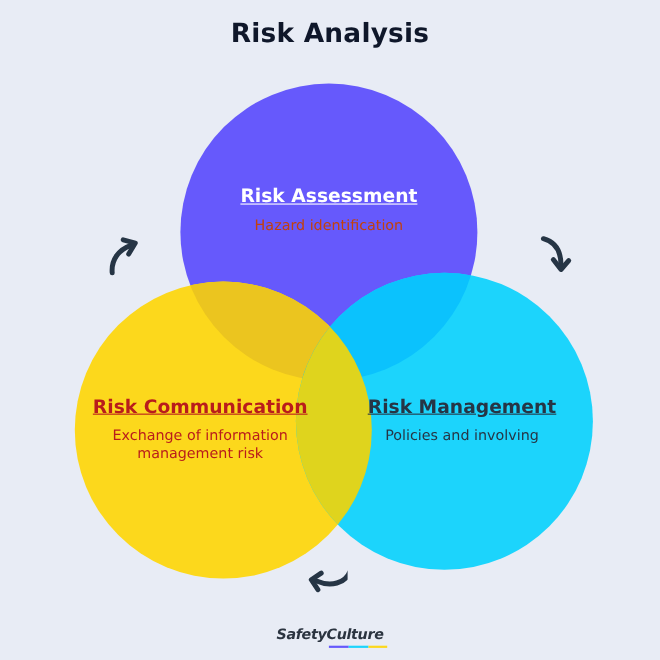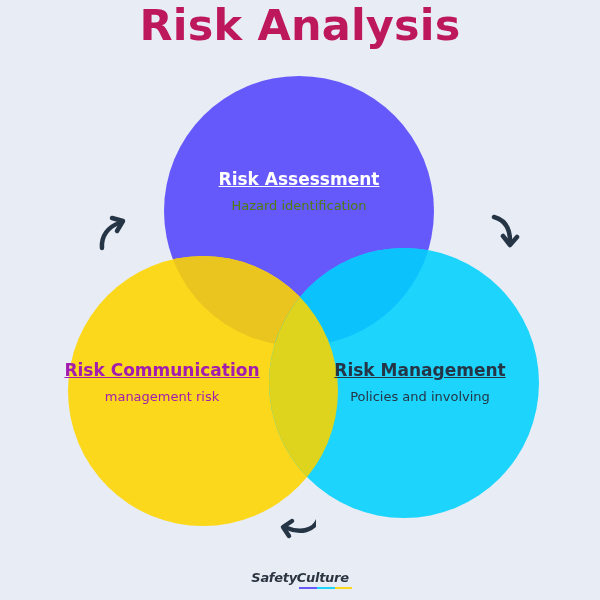--- a/index.html
+++ b/index.html
@@ -11,29 +11,29 @@
       overflow: hidden;
     }
     .canvas {
       position: relative;
       width: 600px;
       height: 600px;
       background: #e8ecf5;
     }
     .title {
       position: absolute;
-      top: 0;
+      top: 16px;
       left: 0;
       width: 600px;
       text-align: center;
       font-family: "DejaVu Sans", sans-serif;
       font-weight: bold;
-      font-size: 43px;
+      font-size: 24px;
       letter-spacing: 0.2px;
-      color: #be185d;
+      color: #0f172a;
     }
     .circle {
       position: absolute;
       width: 270px;
       height: 270px;
       border-radius: 50%;
     }
     .c-purple { left: 164px; top: 76px; background: #6659fc; }
     .c-yellow { left: 68px;  top: 256px; background: #fcd81c; }
     .c-cyan   { left: 269px; top: 248px; background: #1cd4fc; }
@@ -56,22 +56,22 @@
       font-size: 17px;
       line-height: 22px;
       text-decoration: underline;
     }
     .label-desc {
       font-size: 13px;
       line-height: 16px;
       margin-top: 8px;
     }
     .lb-assess { left: 184px; top: 168px; width: 230px; color: #ffffff; }
-    .lb-assess .label-desc { color: #4d7c0f; text-align: center; }
-    .lb-comm { left: 52px; top: 359px; width: 220px; color: #a21caf; }
+    .lb-assess .label-desc { color: #c2410c; text-align: center; }
+    .lb-comm { left: 72px; top: 359px; width: 220px; color: #b91c1c; }
     .lb-mgmt { left: 315px; top: 359px; width: 210px; color: #263545; }
 
     .arrow {
       position: absolute;
       width: 40px;
       height: 40px;
     }
     .arrow svg { width: 100%; height: 100%; display: block; }
 
     .logo {
@@ -139,20 +139,21 @@
   </svg>
 
   <div class="label-block lb-assess">
     <div class="label-title">Risk Assessment</div>
     <div class="label-desc">Hazard identification</div>
   </div>
 
   <div class="label-block lb-comm">
     <div class="label-title">Risk Communication</div>
     <div class="label-desc">
+      <div>Exchange of information</div>
       <div>management risk</div>
     </div>
   </div>
 
   <div class="label-block lb-mgmt">
     <div class="label-title">Risk Management</div>
     <div class="label-desc">
       <div>Policies and involving</div>
     </div>
   </div>

